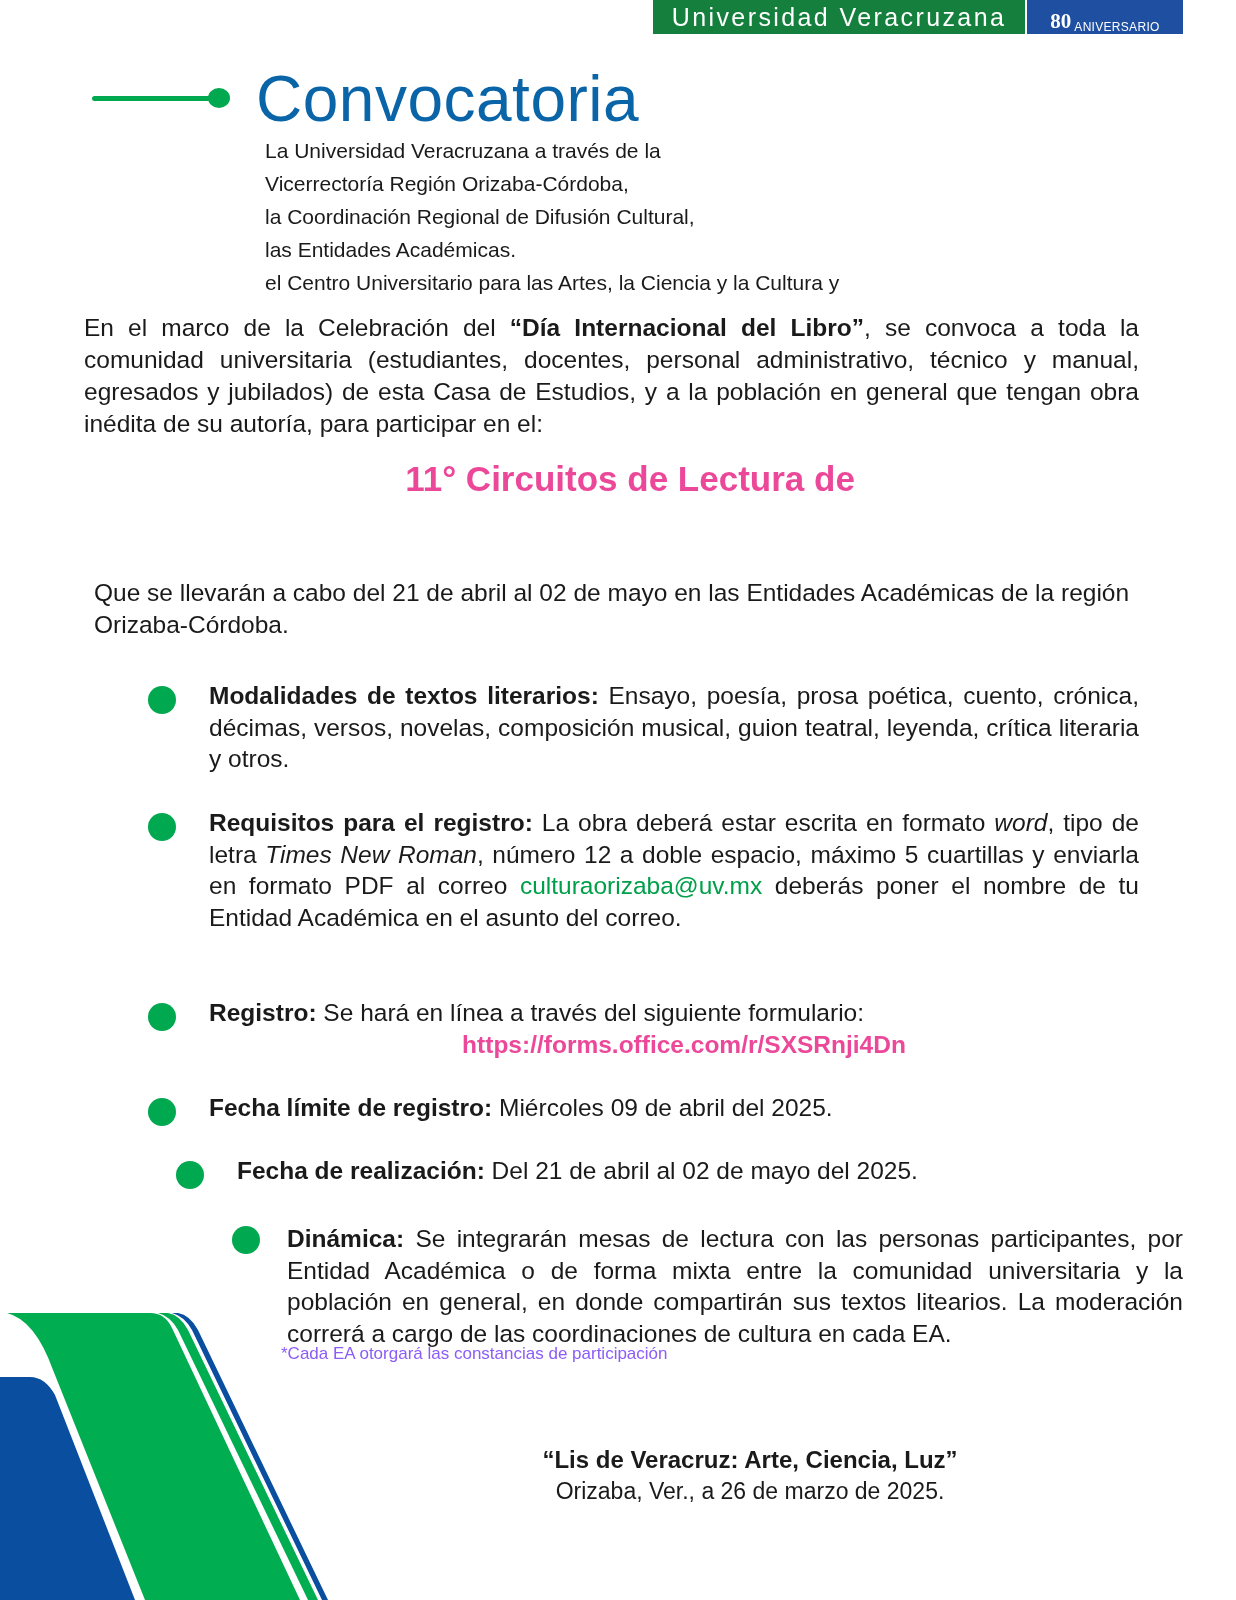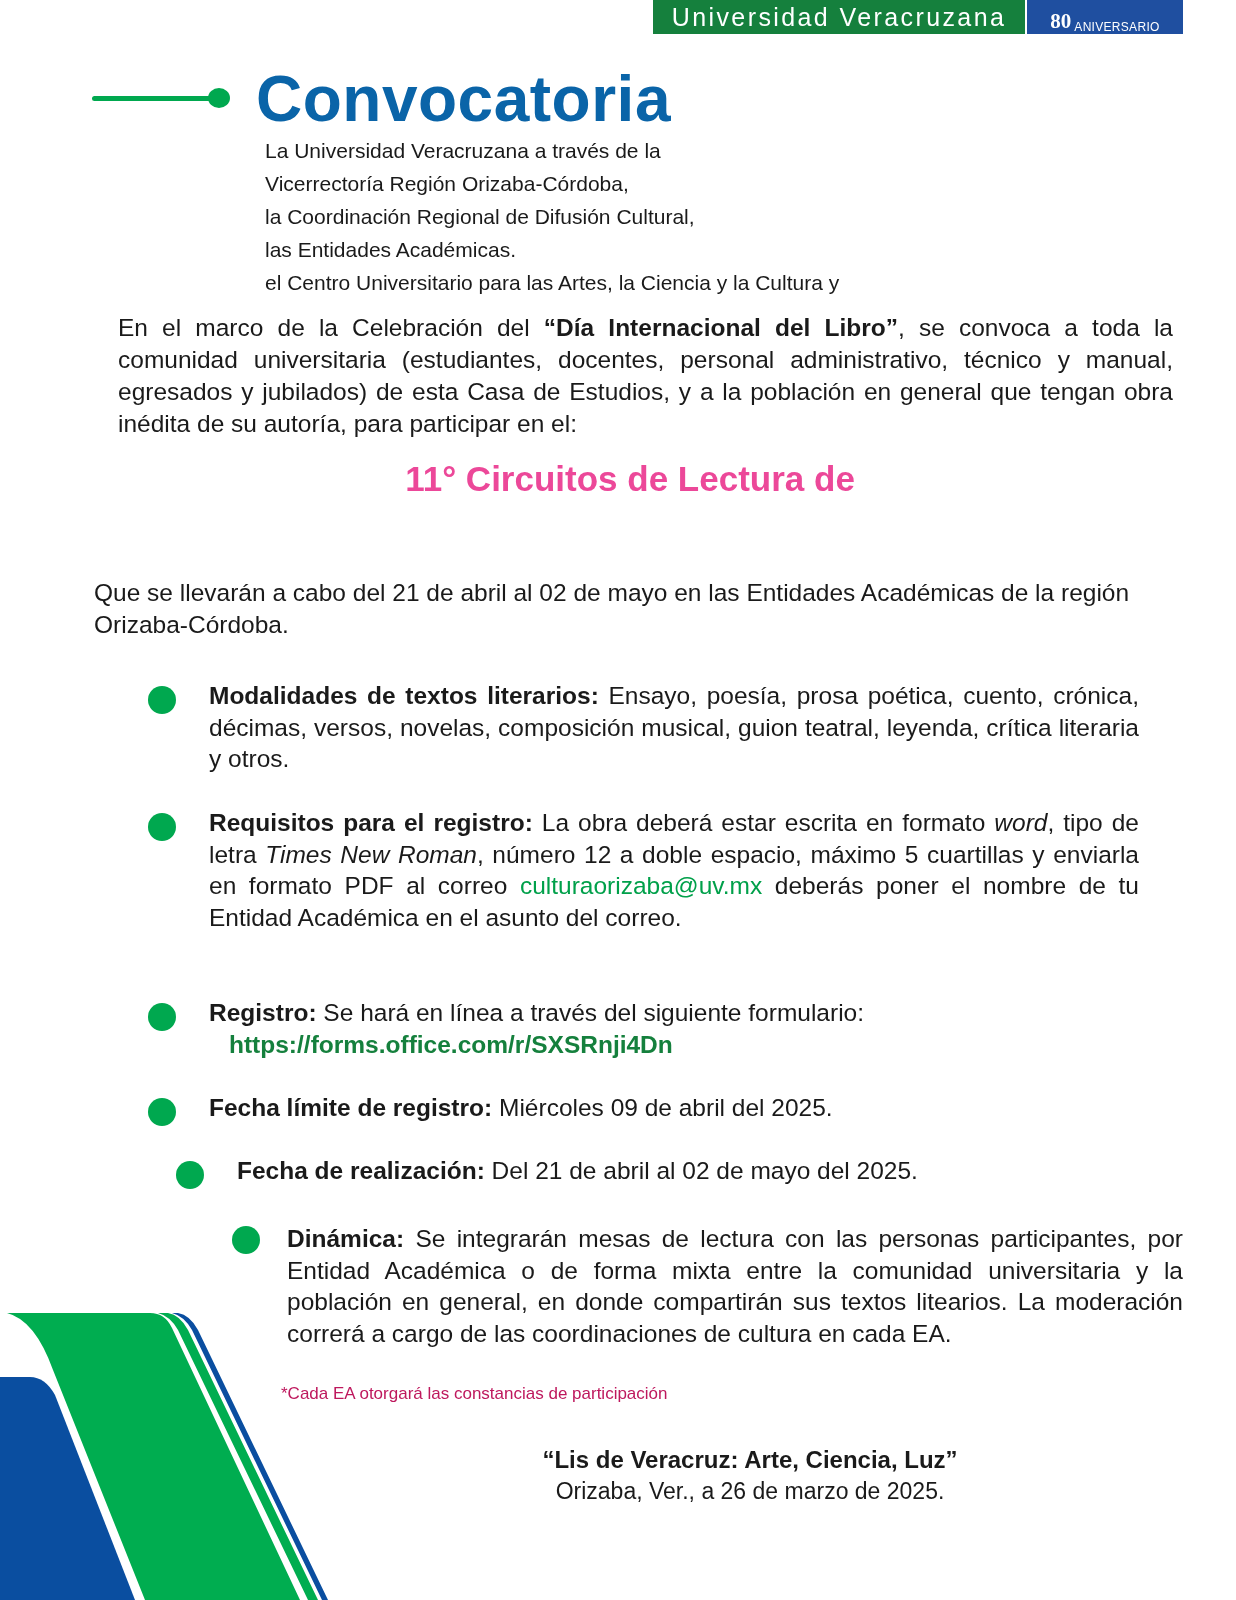--- a/index.html
+++ b/index.html
@@ -13,44 +13,44 @@
   .banner .aniv { background: #1f4fa0; color: #fff; width: 156px; height: 34px; margin-left: 2px;
                   display: flex; align-items: flex-end; justify-content: center; gap: 3px; }
   .banner .aniv .num { font-family: "Liberation Serif", serif; font-weight: bold; font-size: 21px; }
   .banner .aniv .lbl { font-size: 12px; letter-spacing: 0.3px; }
 
   
   .title-line { position: absolute; left: 92px; top: 96px; width: 125px; height: 5px;
                 background: #00a84f; border-radius: 3px; }
   .title-dot { position: absolute; left: 208px; top: 88px; width: 22px; height: 20px;
                border-radius: 50%; background: #00a84f; }
-  .title { position: absolute; left: 256px; top: 62px; font-size: 64px; font-weight: bold;
+  .title { position: absolute; left: 256px; top: 62px; font-size: 64px; font-weight: normal;
            color: #0a64a8; letter-spacing: 0.5px; }
 
   .intro { position: absolute; left: 265px; top: 134px; font-size: 21px; line-height: 33px; color: #1a1a1a; }
   .intro div { white-space: nowrap; }
 
   .para { position: absolute; left: 84px; top: 312px; width: 1055px; font-size: 24.5px;
-          line-height: 32px; text-align: justify; margin-left: 34px; }
+          line-height: 32px; text-align: justify; }
   .para b { font-weight: bold; }
 
   .event-title { position: absolute; left: 80px; top: 458px; width: 1100px; text-align: center;
                  color: #ec4899; font-weight: bold; font-size: 35px; line-height: 42px; }
 
   .dates { position: absolute; left: 94px; top: 577px; width: 1045px; font-size: 24.5px; line-height: 32px; }
 
   .list-item { position: absolute; font-size: 24.5px; line-height: 31.5px; text-align: justify; }
   .list-item .dot { position: absolute; width: 28px; height: 28px; border-radius: 50%;
                     background: #00a84f; left: -61px; top: 6px; }
   .list-item b { font-weight: bold; }
   .list-item i { font-style: italic; }
   .email { color: #00a04a; }
-  .link { display: block; text-align: left; color: #15803d; font-weight: bold; padding-left: 20px; }
+  .link { display: block; text-align: center; color: #ec4899; font-weight: bold; padding-left: 20px; }
 
-  .footnote { position: absolute; left: 281px; top: 1384px; font-size: 17px; color: #be185d; }
+  .footnote { position: absolute; left: 281px; top: 1344px; font-size: 17px; color: #8b5cf6; }
 
   .motto { position: absolute; left: 480px; top: 1445px; width: 540px; text-align: center;
            font-size: 24px; font-weight: bold; line-height: 30px; }
   .place { position: absolute; left: 480px; top: 1476px; width: 540px; text-align: center;
            font-size: 23px; line-height: 30px; }
 
   .deco { position: absolute; left: 0; top: 1280px; }
 </style>
 </head>
 <body>

